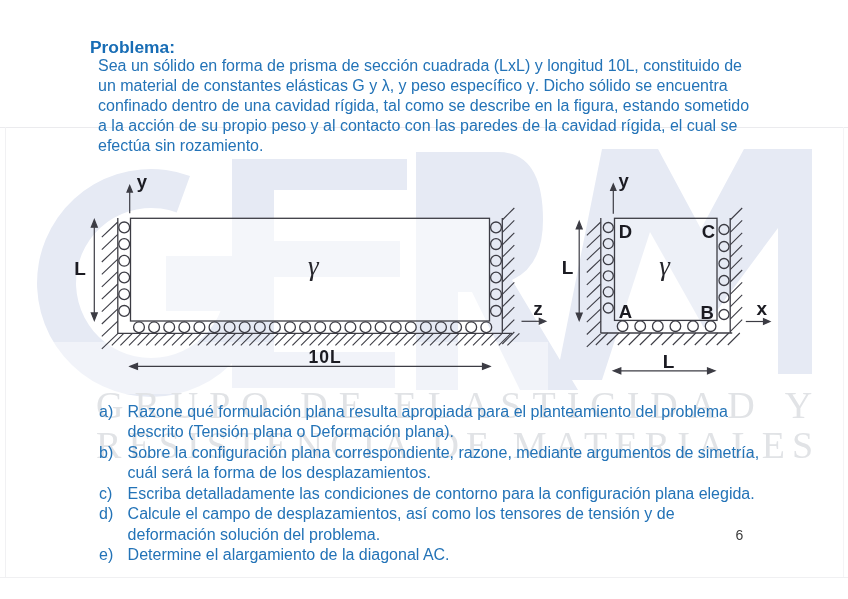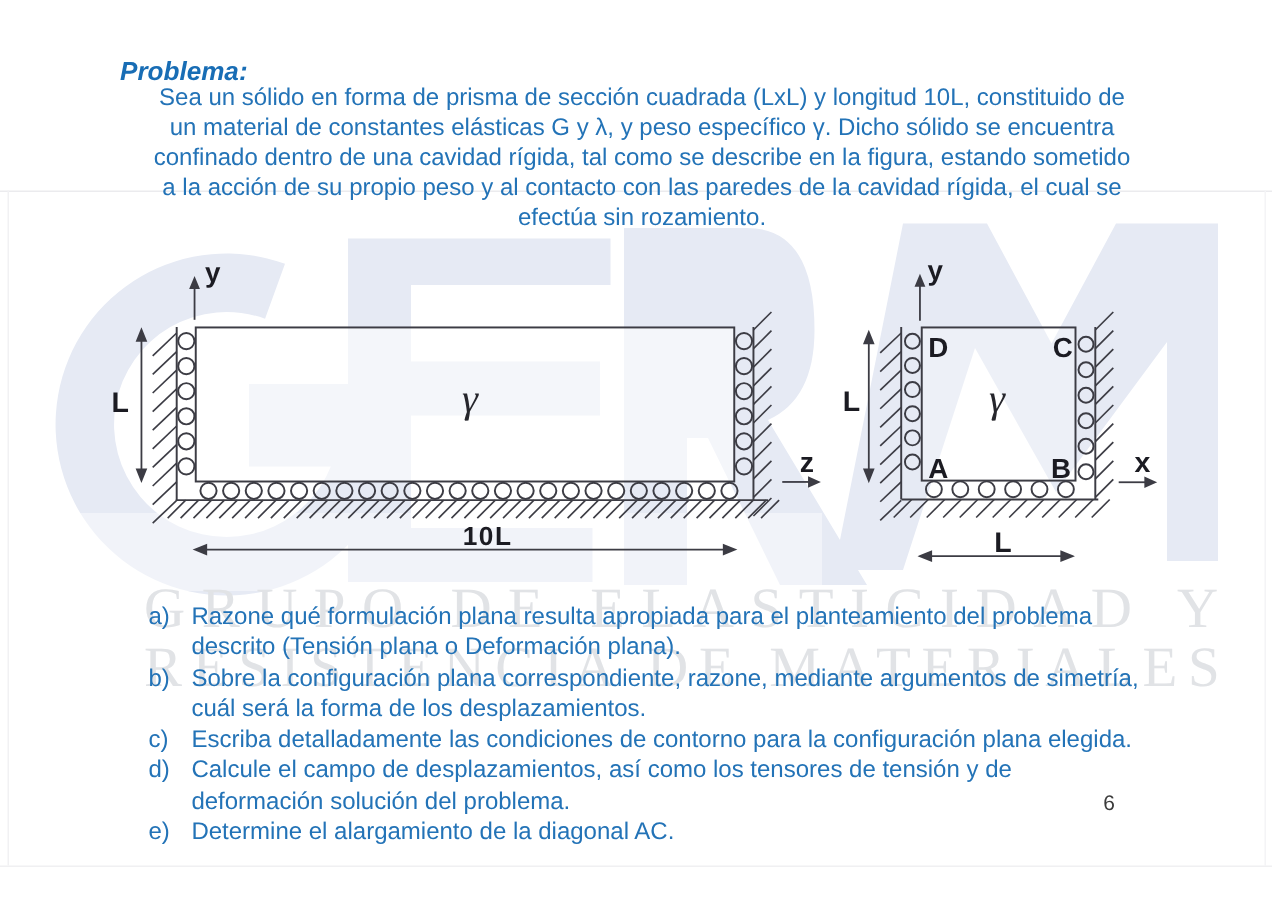--- a/index.html
+++ b/index.html
@@ -1,20 +1,20 @@
 <!DOCTYPE html>
 <html lang="es"><head>
 <meta charset="utf-8">
 <title>Problema 6</title>
 <style>
 html,body{margin:0;padding:0;background:#ffffff;}
 #page{position:relative;width:848px;height:599px;overflow:hidden;background:#ffffff;
   font-family:"Liberation Sans",sans-serif;}
-#title{position:absolute;left:80px;top:37px;font-size:17.4px;font-weight:bold;color:#186db5;white-space:nowrap;font-style:italic;}
-#para{position:absolute;left:98px;top:55.5px;width:660px;font-size:16px;line-height:20.2px;color:#2373b7;text-align:center;}
+#title{position:absolute;left:90px;top:37px;font-size:17.4px;font-weight:bold;color:#186db5;white-space:nowrap;}
+#para{position:absolute;left:98px;top:55.5px;width:660px;font-size:16px;line-height:20.2px;color:#2373b7;}
 #list{position:absolute;left:99px;top:401.5px;width:664px;font-size:16px;line-height:20.5px;color:#2373b7;}
 #list .it{position:relative;padding-left:28.6px;}
 #list .m{position:absolute;left:0;top:0;}
 #pagenum{position:absolute;left:735.5px;top:527.5px;font-size:14px;line-height:14px;color:#3c3c3c;}
 </style>
 </head>
 <body>
 <div id="page">
 
 <svg width="848" height="599" viewBox="0 0 848 599" style="position:absolute;left:0;top:0" xmlns="http://www.w3.org/2000/svg">

